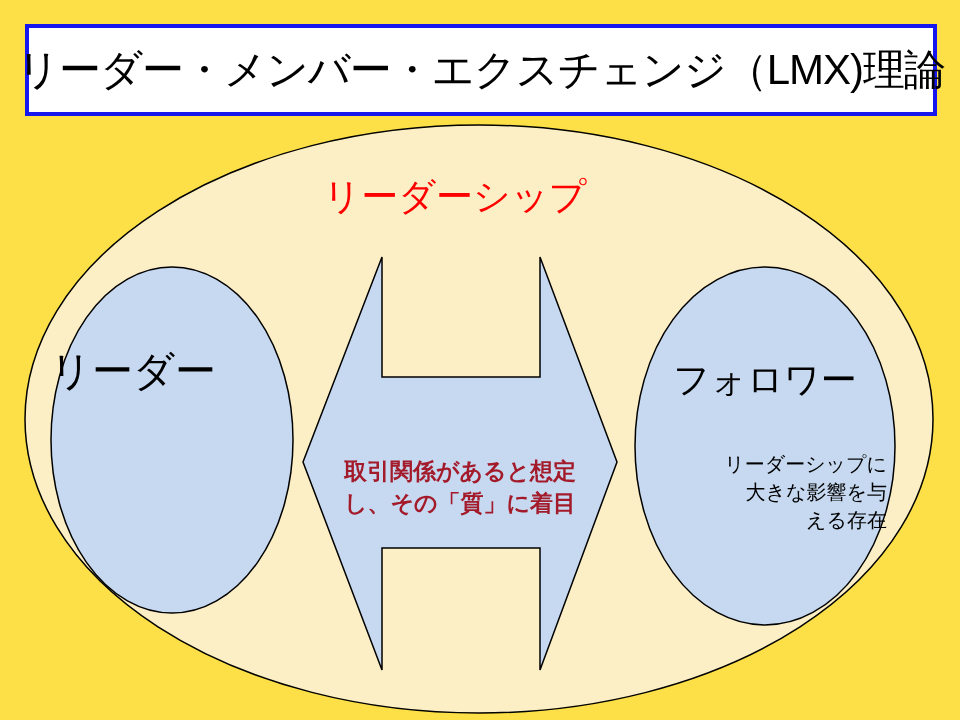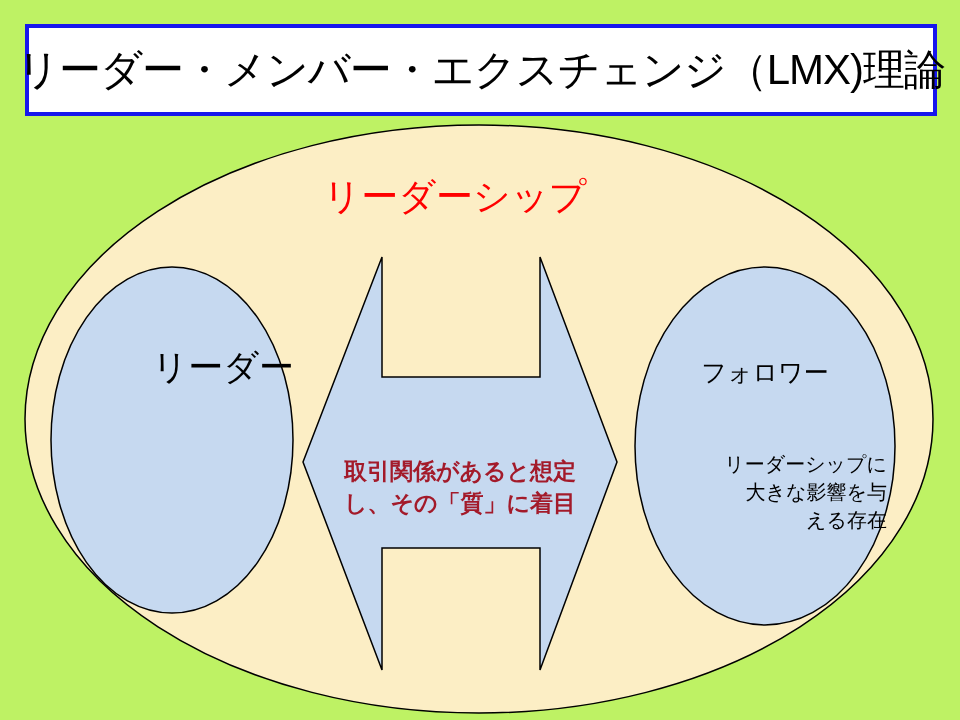--- a/index.html
+++ b/index.html
@@ -5,21 +5,21 @@
   html, body {
     margin: 0;
     padding: 0;
     background: #ffffff;
     font-family: "Liberation Sans", "DejaVu Sans", sans-serif;
   }
   #stage {
     position: relative;
     width: 960px;
     height: 720px;
-    background: #bef264;
+    background: #fde047;
     overflow: hidden;
   }
   #diagram-svg {
     position: absolute;
     left: 0;
     top: 0;
     width: 960px;
     height: 720px;
   }
   .abs-text {
@@ -53,37 +53,37 @@
     width: 610px;
     text-align: center;
     font-size: 37px;
     font-weight: normal;
     color: #ff0000;
   }
   #leader-heading {
     left: 50px;
     top: 344px;
     width: 244px;
-    text-align: right;
-    font-size: 35px;
+    text-align: left;
+    font-size: 41px;
   }
   #leader-body {
     left: 50px;
     top: 444px;
     width: 244px;
     text-align: center;
     font-size: 21px;
     line-height: 28px;
   }
   #follower-heading {
     left: 640px;
     top: 356px;
     width: 250px;
     text-align: center;
-    font-size: 25px;
+    font-size: 36px;
   }
   #follower-body {
     left: 672px;
     top: 450px;
     width: 215px;
     text-align: right;
     font-size: 20px;
     line-height: 28px;
   }
   #exchange-arrow-text {

